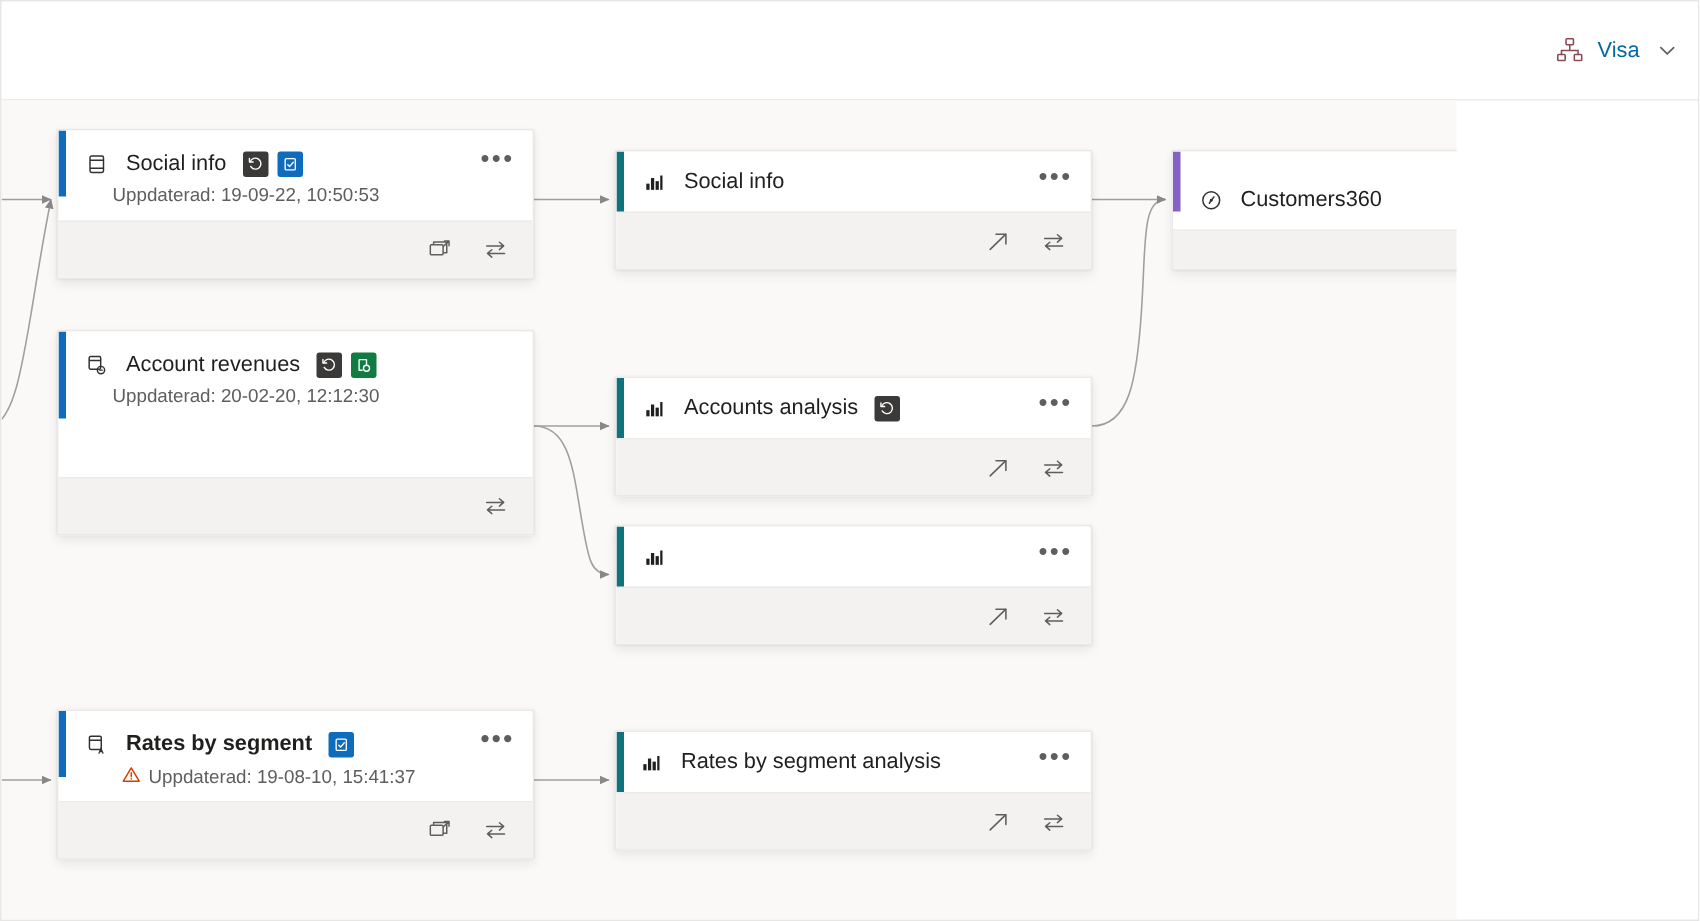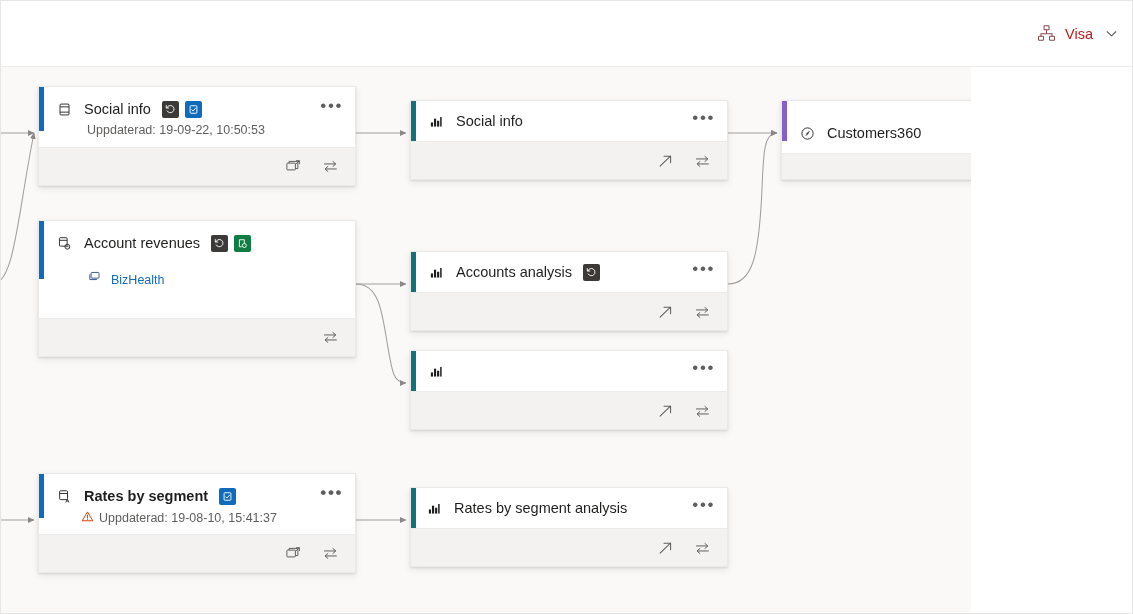--- a/index.html
+++ b/index.html
@@ -31,21 +31,21 @@
     display: flex;
     align-items: center;
     justify-content: flex-end;
     padding-right: 14px;
     gap: 26px;
   }
   .hdr-item {
     display: flex;
     align-items: center;
     gap: 9px;
-    color: #b91c1c;
+    color: #0369a1;
     font-size: 14.5px;
     cursor: pointer;
     padding: 4px 2px;
   }
   .hdr-item svg { display: block; }
   .chev { margin-left: 3px; }
 
   
   #canvas {
     position: absolute;
@@ -118,21 +118,21 @@
     font-size: 17px;
     letter-spacing: 1.6px;
     line-height: 10px;
     padding: 0 4px 7px 4px;
     cursor: pointer;
     user-select: none;
   }
   .card-sub {
     font-size: 12.5px;
     color: #605e5c;
-    padding-left: 48px;
+    padding-left: 36px;
     padding-right: 12px;
     display: flex;
     align-items: center;
     gap: 5px;
     white-space: nowrap;
   }
   .card-link-row {
     display: flex;
     align-items: center;
     gap: 9px;
@@ -291,28 +291,22 @@
             <span class="badge green">
               <svg width="11" height="11" viewBox="0 0 12 12" fill="none" stroke="#ffffff" stroke-width="1">
                 <path d="M2.6 1.9 H8.0 V6.0" stroke-linejoin="round"></path>
                 <path d="M2.6 1.9 V9.6 H5.2" stroke-linejoin="round"></path>
                 <circle cx="8.0" cy="8.2" r="2.2"></circle>
               </svg>
             </span>
           </span>
           <span class="ellipsis"></span>
         </div>
-        <div class="card-link-row">
-          <span>
-            <svg width="15" height="15" viewBox="0 0 16 16" fill="none" stroke="#3b5c8f" stroke-width="1.05">
-              <rect x="4.4" y="2.6" width="8.4" height="6.1" rx="0.9"></rect>
-              <path d="M3.0 4.5 V10.2 H10.6" stroke-linejoin="round"></path>
-            </svg>
-          </span>
-          <span class="card-link">BizHealth</span>
+        <div class="card-sub">
+          <span>Uppdaterad: 20-02-20, 12:12:30</span>
         </div>
       </div>
       <div class="card-footer" style="height:38px;">
         <span class="foot-btn">
           <svg width="17" height="17" viewBox="0 0 18 18" fill="none" stroke="#605e5c" stroke-width="1.05">
             <path d="M2.6 6.3 H14.2 M11.6 3.7 L14.6 6.3 L11.6 8.9" stroke-linecap="round" stroke-linejoin="round"></path>
             <path d="M15.2 11.6 H3.6 M6.2 9.0 L3.2 11.6 L6.2 14.2" stroke-linecap="round" stroke-linejoin="round"></path>
           </svg>
         </span>
       </div>

